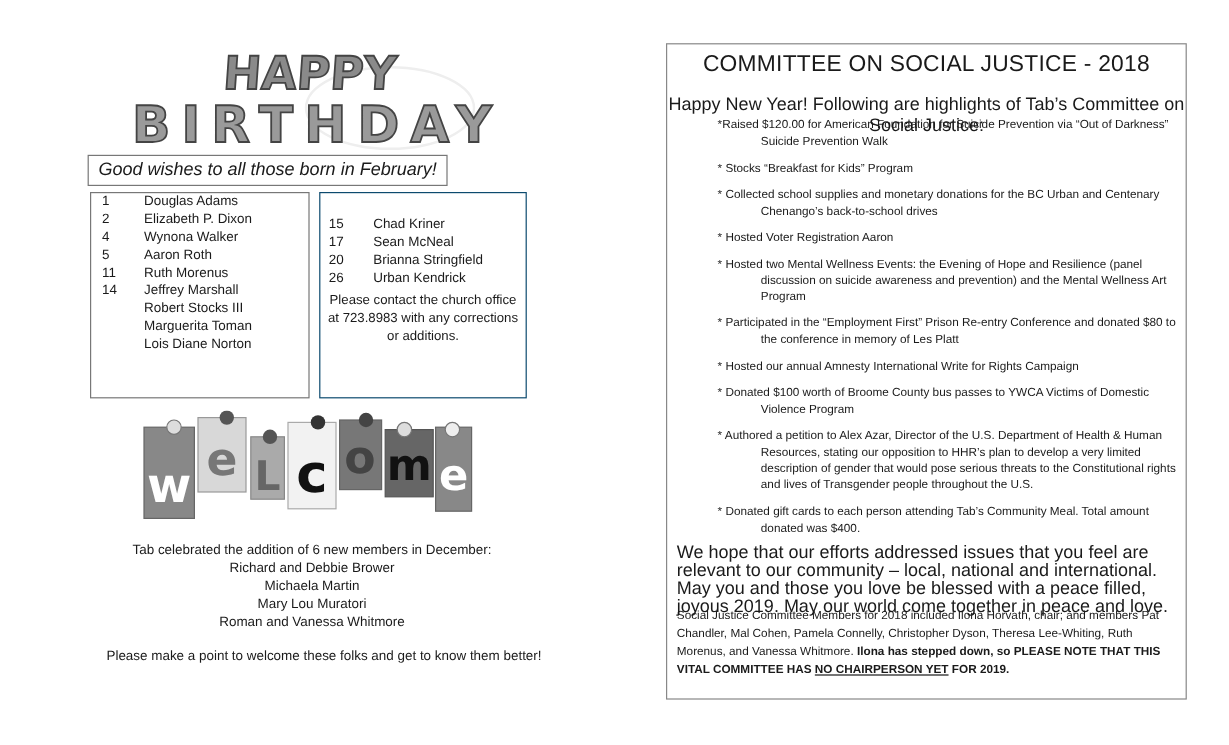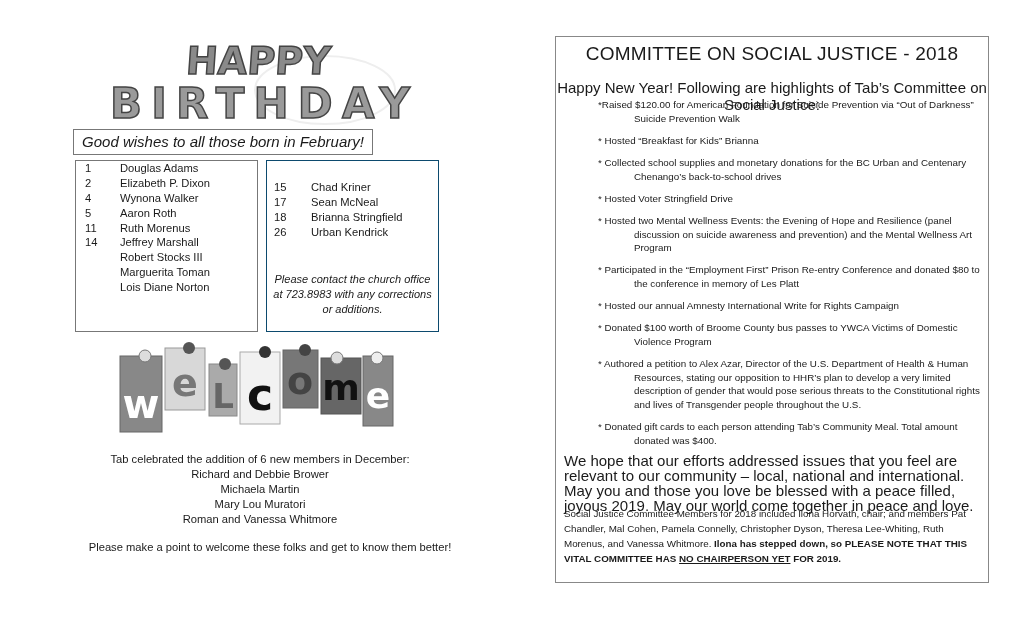--- a/index.html
+++ b/index.html
@@ -16,21 +16,21 @@
                 line-height: 24px; }
 
   .bday-list-left { left: 75px; top: 160px; width: 183px; height: 172px; border: 1px solid #777;
                     box-sizing: border-box; font-size: 11.2px; }
   .bday-list-right { left: 266px; top: 160px; width: 173px; height: 172px; border: 1px solid #0c4a6e;
                      box-sizing: border-box; padding-top: 19px; font-size: 11.2px; }
   .bday-row { height: 14.9px; line-height: 14.9px; white-space: nowrap; }
   .bday-day { display: inline-block; width: 44px; padding-left: 9px; box-sizing: border-box; }
   .bday-name { display: inline-block; }
   .bday-list-right .bday-day { padding-left: 7px; width: 44px; }
-  .contact-note { margin-top: 32px; text-align: center; font-style: italic; font-size: 11px;
+  .contact-note { margin-top: 3px; text-align: center; font-size: 11px;
                   line-height: 15px; padding: 0 6px; }
 
   
   .welcome-banner { left: 115px; top: 342px; width: 280px; height: 94px; }
   .welcome-banner svg { width: 100%; height: 100%; }
 
   .new-members { left: 60px; top: 452px; width: 400px; text-align: center; font-size: 11.2px; line-height: 15px; }
   .welcome-note { left: 60px; top: 541px; width: 420px; text-align: center; font-size: 11.2px; }
 
   
@@ -67,21 +67,21 @@
   <div class="bday-row"><span class="bday-day">11</span><span class="bday-name">Ruth Morenus</span></div>
   <div class="bday-row"><span class="bday-day">14</span><span class="bday-name">Jeffrey Marshall</span></div>
   <div class="bday-row"><span class="bday-day"></span><span class="bday-name">Robert Stocks III</span></div>
   <div class="bday-row"><span class="bday-day"></span><span class="bday-name">Marguerita Toman</span></div>
   <div class="bday-row"><span class="bday-day"></span><span class="bday-name">Lois Diane Norton</span></div>
 </div>
 
 <div class="abs bday-list-right">
   <div class="bday-row"><span class="bday-day">15</span><span class="bday-name">Chad Kriner</span></div>
   <div class="bday-row"><span class="bday-day">17</span><span class="bday-name">Sean McNeal</span></div>
-  <div class="bday-row"><span class="bday-day">18</span><span class="bday-name">Brianna Stringfield</span></div>
+  <div class="bday-row"><span class="bday-day">20</span><span class="bday-name">Brianna Stringfield</span></div>
   <div class="bday-row"><span class="bday-day">26</span><span class="bday-name">Urban Kendrick</span></div>
   <div class="contact-note">Please contact the church office at 723.8983 with any corrections or additions.</div>
 </div>
 
 <div class="abs welcome-banner">
   <svg viewBox="0 0 280 94">
     <g font-family="DejaVu Sans, sans-serif" font-weight="bold" text-anchor="middle">
       <rect x="5" y="14" width="42" height="76" fill="#888" stroke="#666"></rect>
       <text x="26" y="76" font-size="40" fill="#fff">w</text>
       <circle cx="30" cy="14" r="6" fill="#ddd" stroke="#777"></circle>
@@ -114,23 +114,23 @@
   <div>Mary Lou Muratori</div>
   <div>Roman and Vanessa Whitmore</div>
 </div>
 <div class="abs welcome-note">Please make a point to welcome these folks and get to know them better!</div>
 
 <div class="abs committee-box">
   <div class="committee-title">COMMITTEE ON SOCIAL JUSTICE - 2018</div>
   <div class="committee-intro">Happy New Year! Following are highlights of Tab’s Committee on Social Justice:</div>
   <div class="hl-list">
     <div class="hl-item">*Raised $120.00 for American Foundation for Suicide Prevention via “Out of Darkness” Suicide Prevention Walk</div>
-    <div class="hl-item">* Hosted “Breakfast for Kids” Brianna</div>
+    <div class="hl-item">* Stocks “Breakfast for Kids” Program</div>
     <div class="hl-item">* Collected school supplies and monetary donations for the BC Urban and Centenary Chenango’s back-to-school drives</div>
-    <div class="hl-item">* Hosted Voter Stringfield Drive</div>
+    <div class="hl-item">* Hosted Voter Registration Aaron</div>
     <div class="hl-item">* Hosted two Mental Wellness Events: the Evening of Hope and Resilience (panel discussion on suicide awareness and prevention) and the Mental Wellness Art Program</div>
     <div class="hl-item">* Participated in the “Employment First” Prison Re-entry Conference and donated $80 to the conference in memory of Les Platt</div>
     <div class="hl-item">* Hosted our annual Amnesty International Write for Rights Campaign</div>
     <div class="hl-item">* Donated $100 worth of Broome County bus passes to YWCA Victims of Domestic Violence Program</div>
     <div class="hl-item">* Authored a petition to Alex Azar, Director of the U.S. Department of Health &amp; Human Resources, stating our opposition to HHR’s plan to develop a very limited description of gender that would pose serious threats to the Constitutional rights and lives of Transgender people throughout the U.S.</div>
     <div class="hl-item">* Donated gift cards to each person attending Tab’s Community Meal. Total amount donated was $400.</div>
   </div>
   <div class="committee-closing">We hope that our efforts addressed issues that you feel are relevant to our community – local, national and international.   May you and those you love be blessed with a peace filled, joyous 2019. May our world come together in peace and love.</div>
   <div class="committee-members"><span>Social Justice Committee Members for 2018 included Ilona Horvath, chair; and members Pat Chandler, Mal Cohen, Pamela Connelly, Christopher Dyson, Theresa Lee-Whiting, Ruth Morenus, and Vanessa Whitmore. </span><span class="bold">Ilona has stepped down, so PLEASE NOTE THAT THIS VITAL COMMITTEE HAS </span><span class="bold u">NO CHAIRPERSON YET</span><span class="bold"> FOR 2019.</span></div>
 </div>

